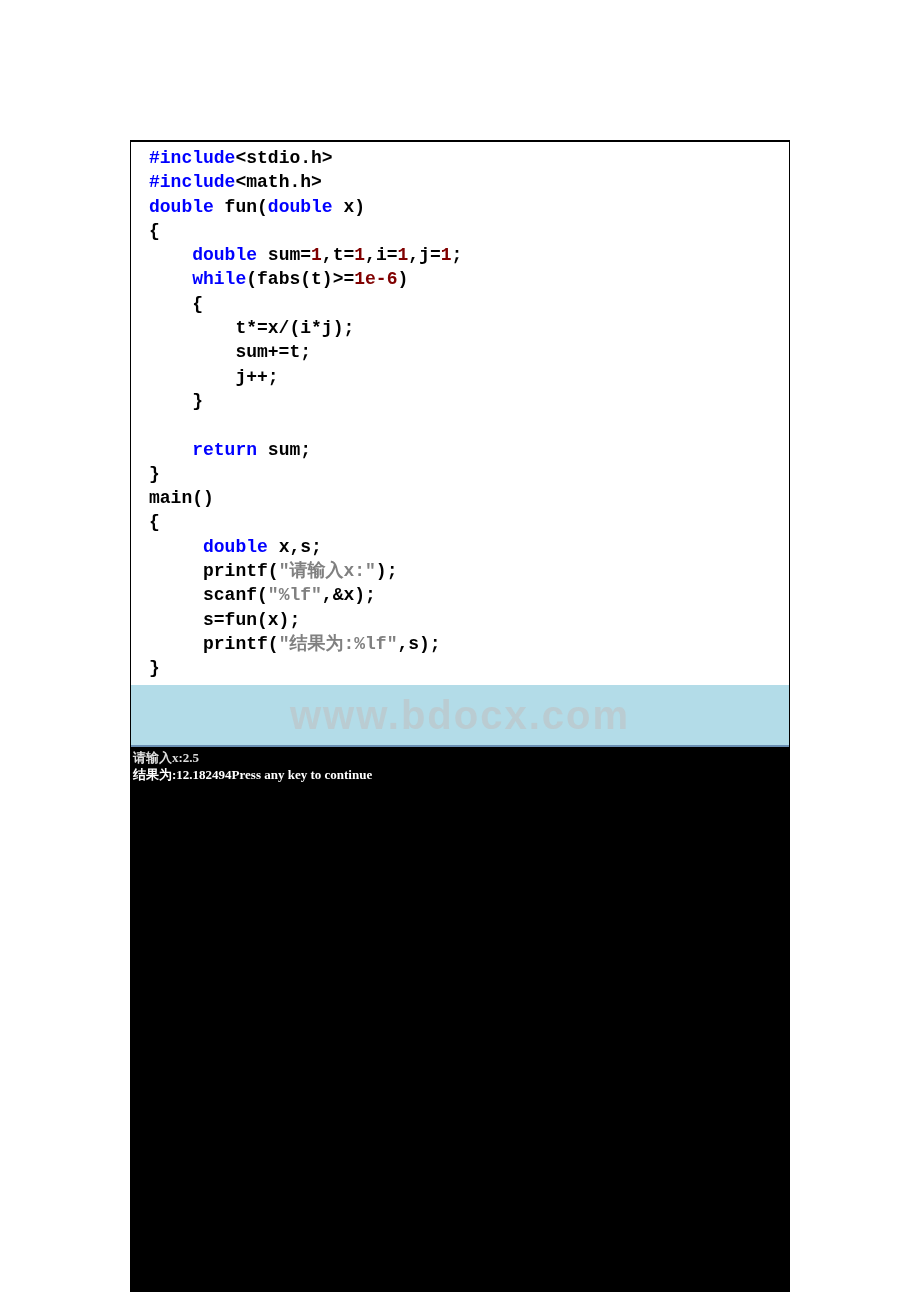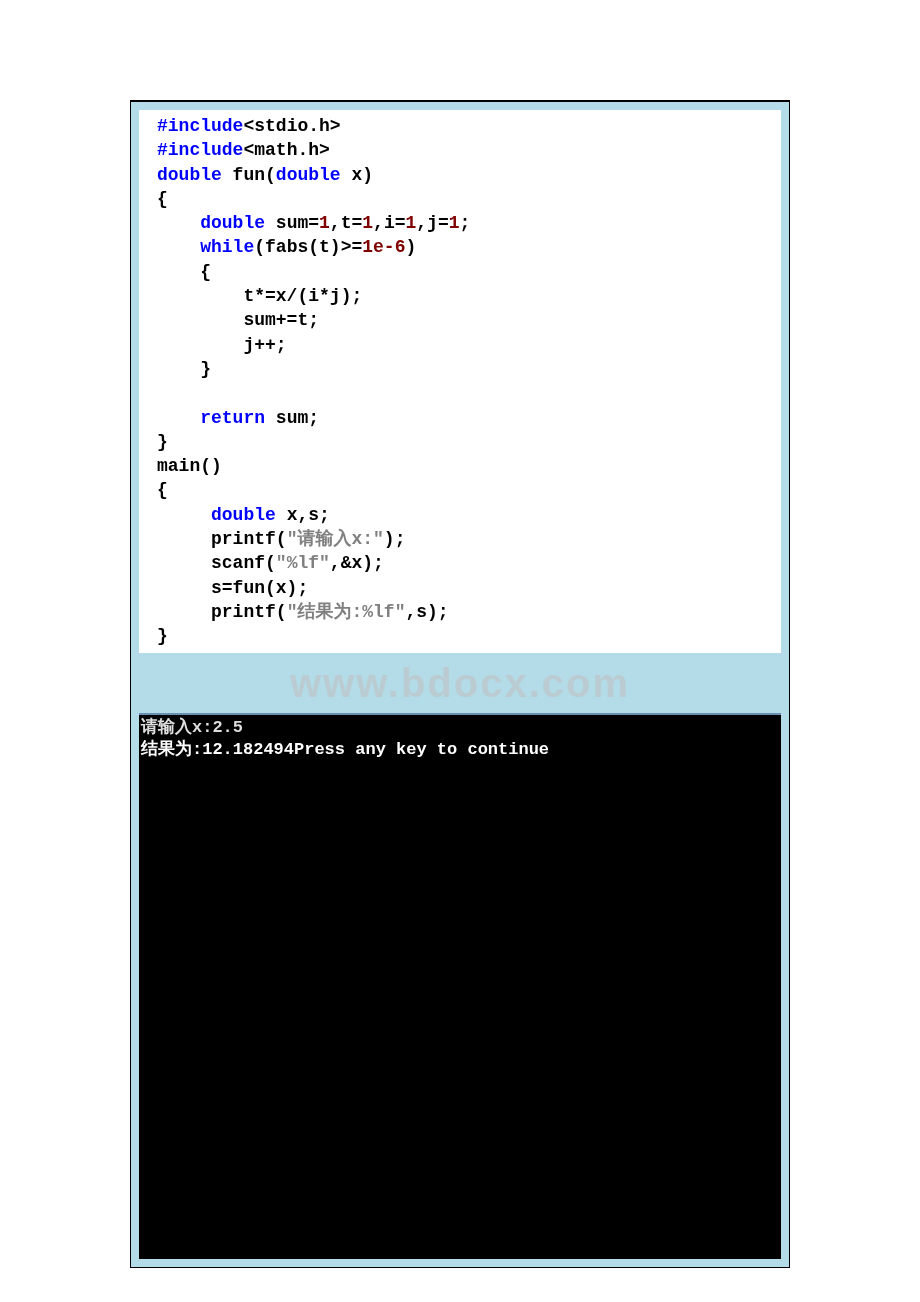--- a/index.html
+++ b/index.html
@@ -9,22 +9,23 @@
       font-family: "SimSun", serif;
       width: 920px;
     }
     .page {
       padding: 100px 130px 60px 130px;
     }
     .code-container {
       border: 1px solid #000;
       border-top: 2px solid #000;
       background: #b3dce8;
-      padding: 8px;
+      padding: 0;
       margin-bottom: 0;
+      margin-top: 40px;
     }
     .code-editor {
       background: #fff;
       font-family: "Consolas", "Courier New", monospace;
       font-size: 18px;
       font-weight: bold;
       line-height: 1.35;
       padding: 4px 0 4px 18px;
       white-space: pre;
     }
@@ -43,22 +44,22 @@
       font-size: 40px;
       letter-spacing: 2px;
       color: rgba(192,192,192,0.55);
       font-weight: bold;
       position: relative;
       top: 8px;
     }
     .console {
       background: #000;
       color: #fff;
-      font-family: Liberation Mono, monospace;
-      font-size: 17px;
+      font-family: Liberation Serif, serif;
+      font-size: 13px;
       font-weight: bold;
       line-height: 1.35;
       padding: 2px 0 2px 2px;
       white-space: pre;
       min-height: 540px;
       border-top: 2px solid #6a8fb3;
       position: relative;
     }
     .console .line1-prefix { color: #dedede; }
   </style>

